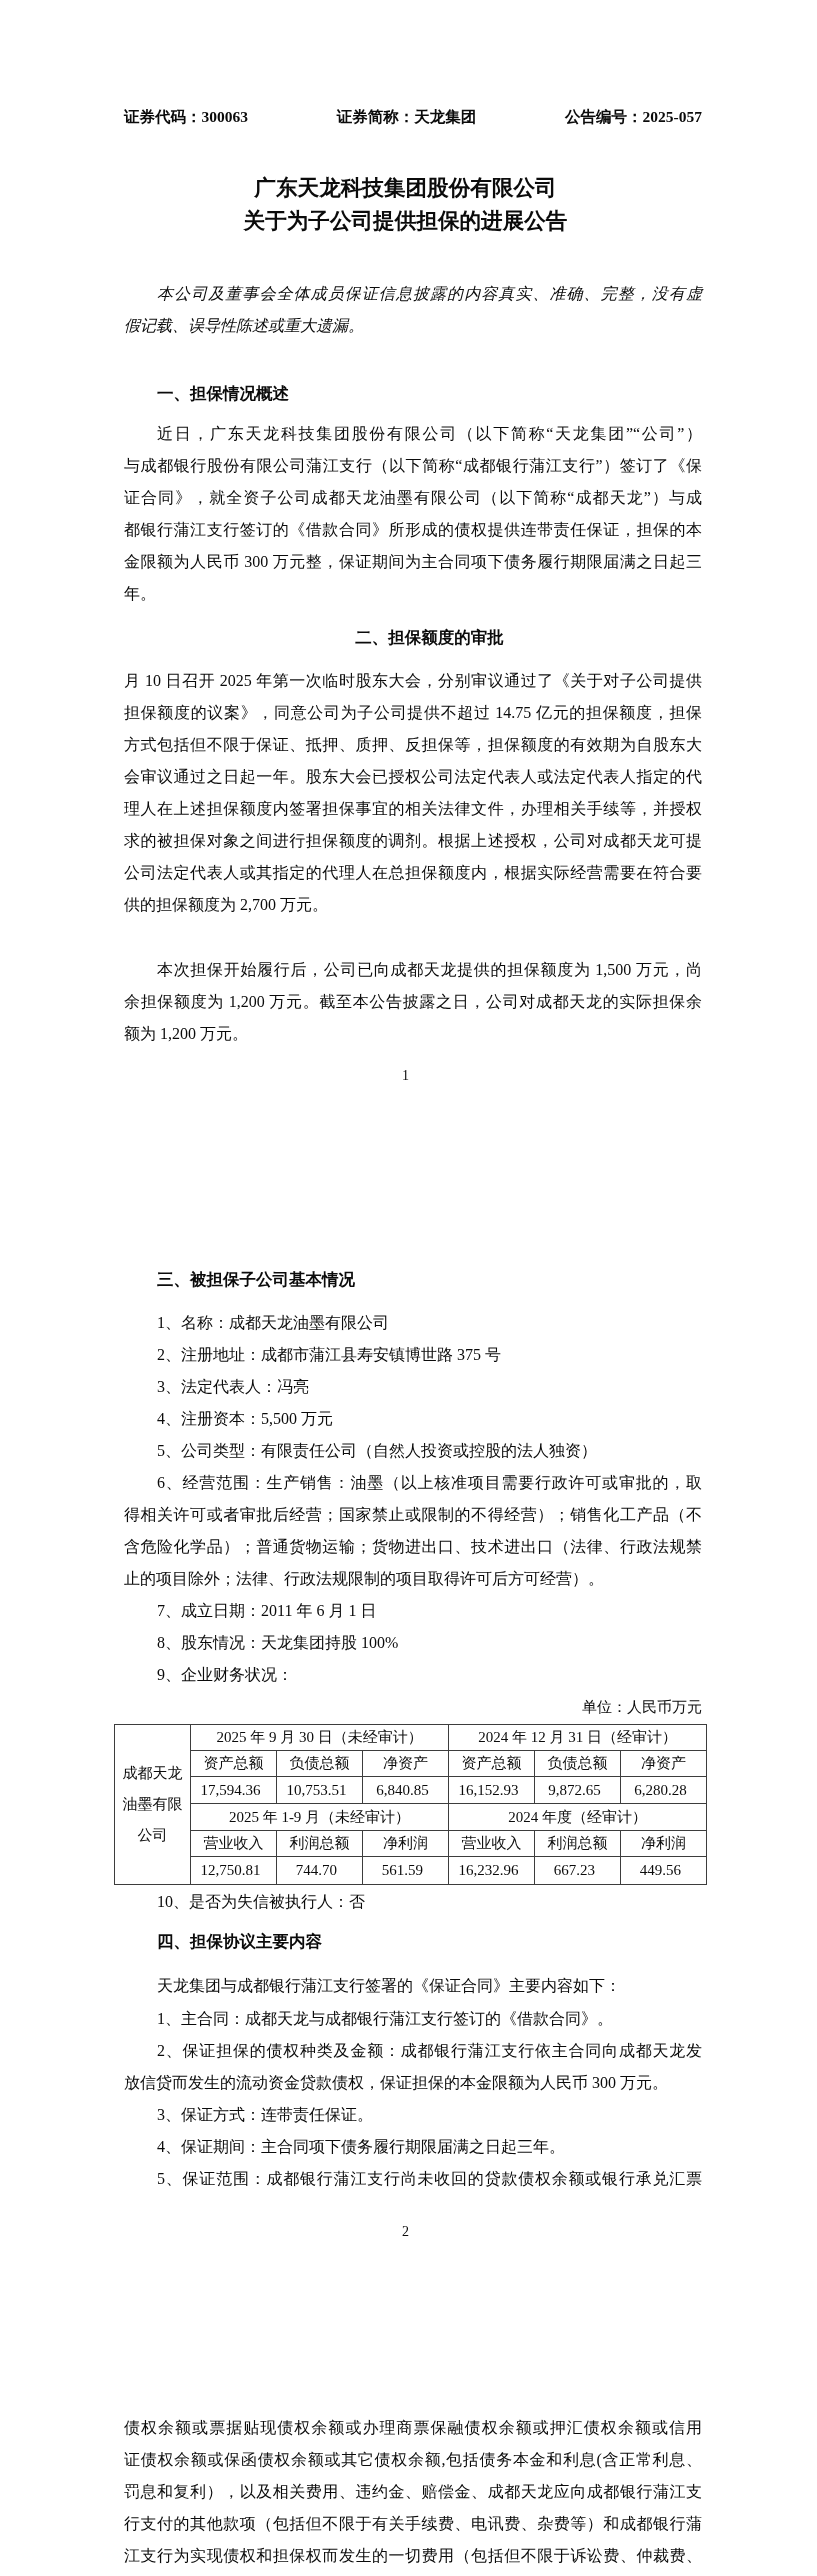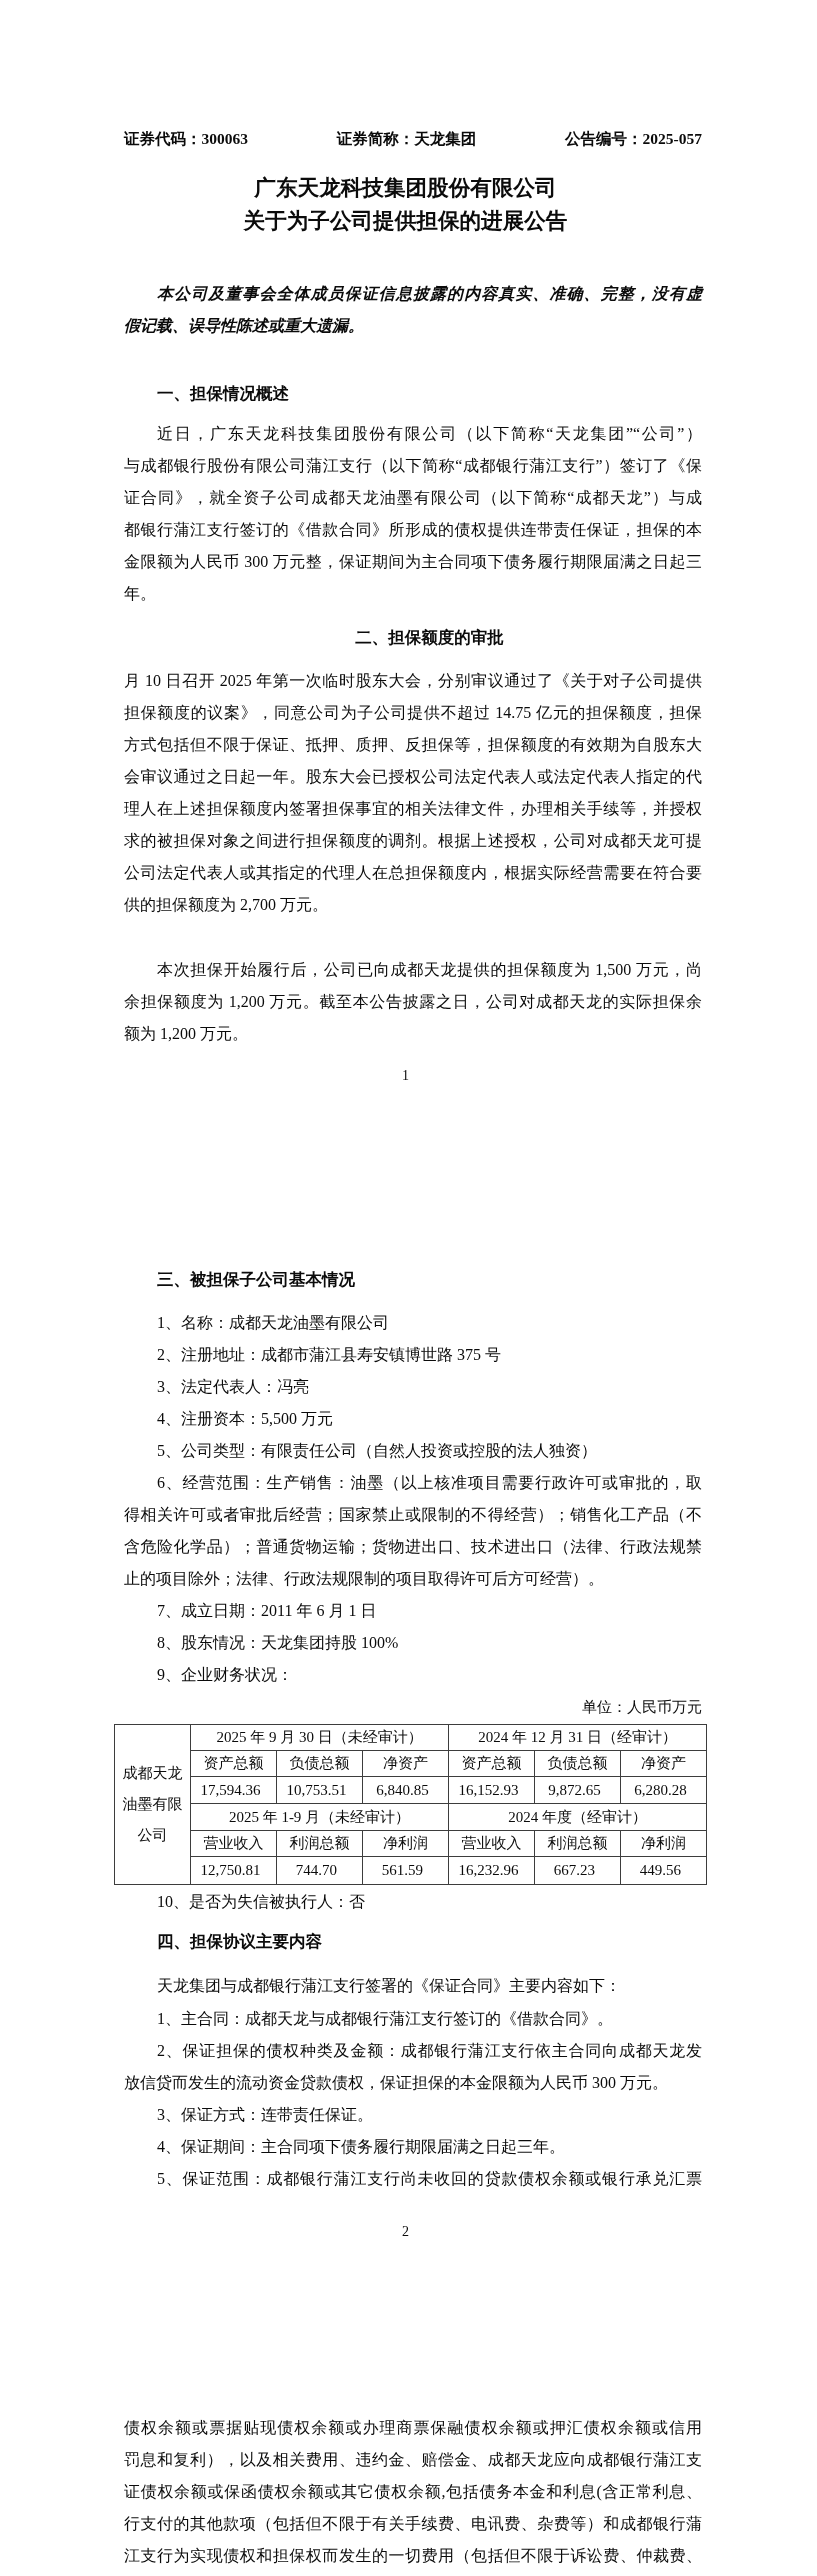--- a/index.html
+++ b/index.html
@@ -12,38 +12,38 @@
   .blk { position:absolute; left:124px; width:578px; }
   .full { position:absolute; left:0; width:811px; }
   .line { height:32px; line-height:32px; font-size:16px; text-align:left; }
   .j { text-align:justify; text-align-last:justify; }
   .ind { text-indent:33px; }
   .hd { font-family:"Liberation Sans","DejaVu Sans",sans-serif; font-weight:bold; font-size:16.5px; }
   .title { text-align:center; font-family:"Liberation Sans","DejaVu Sans",sans-serif;
            font-weight:bold; font-size:21.6px; height:29px; line-height:29px; }
   .hdr-row { display:flex; justify-content:space-between; font-weight:bold;
              font-size:15.5px; height:21.6px; line-height:21.6px; }
-  .disc { font-weight:bold; font-style:italic; }
+  .disc { font-weight:normal; font-style:italic; }
   .pageno { text-align:center; font-size:14px; height:20.6px; line-height:20.6px; }
   .unit { text-align:right; font-size:15px; height:26px; line-height:26px; }
 
   table.fin { position:absolute; left:114px; top:1724px; width:592px;
               border-collapse:collapse; table-layout:fixed; font-size:15px; }
   table.fin td {
     border:1px solid #3d3d3d; border-left-width:0.5px; border-right-width:0.5px;
     text-align:center; vertical-align:middle; overflow:hidden;
   }
   table.fin { border:1px solid #333; }
   td.num { text-align:right; padding-right:6.2px; }
   td.lbl { padding:0 6.7px; line-height:31px; }
 </style>
 </head>
 <body>
 
-<div class="blk hdr-row" style="top:128px;gap:31px;">
+<div class="blk hdr-row" style="top:106px;gap:31px;">
   <span>证券代码：300063</span>
   <span>证券简称：天龙集团</span>
   <span>公告编号：2025-057</span>
 </div>
 
 <div class="full title" style="top:173px;">广东天龙科技集团股份有限公司</div>
 <div class="full title" style="top:206px;">关于为子公司提供担保的进展公告</div>
 
 <div class="blk" style="top:278px;">
   <div class="line disc j ind">本公司及董事会全体成员保证信息披露的内容真实、准确、完整，没有虚</div>
@@ -168,20 +168,20 @@
   <div class="line">放信贷而发生的流动资金贷款债权，保证担保的本金限额为人民币 300 万元。</div>
   <div class="line ind">3、保证方式：连带责任保证。</div>
   <div class="line ind">4、保证期间：主合同项下债务履行期限届满之日起三年。</div>
   <div class="line j ind">5、保证范围：成都银行蒲江支行尚未收回的贷款债权余额或银行承兑汇票</div>
 </div>
 
 <div class="full pageno" style="top:2222px;">2</div>
 
 <div class="blk" style="top:2412px;">
   <div class="line j">债权余额或票据贴现债权余额或办理商票保融债权余额或押汇债权余额或信用</div>
+  <div class="line j">证债权余额或保函债权余额或其它债权余额,包括债务本金和利息(含正常利息、</div>
   <div class="line j">罚息和复利），以及相关费用、违约金、赔偿金、成都天龙应向成都银行蒲江支</div>
-  <div class="line j">证债权余额或保函债权余额或其它债权余额,包括债务本金和利息(含正常利息、</div>
   <div class="line j">行支付的其他款项（包括但不限于有关手续费、电讯费、杂费等）和成都银行蒲</div>
   <div class="line j">江支行为实现债权和担保权而发生的一切费用（包括但不限于诉讼费、仲裁费、</div>
   <div class="line j">公证费、财产保全费、律师费、差旅费、案件调查费、执行费、评估费、拍卖费、</div>
 
 </div>
 
 
 </body></html>

